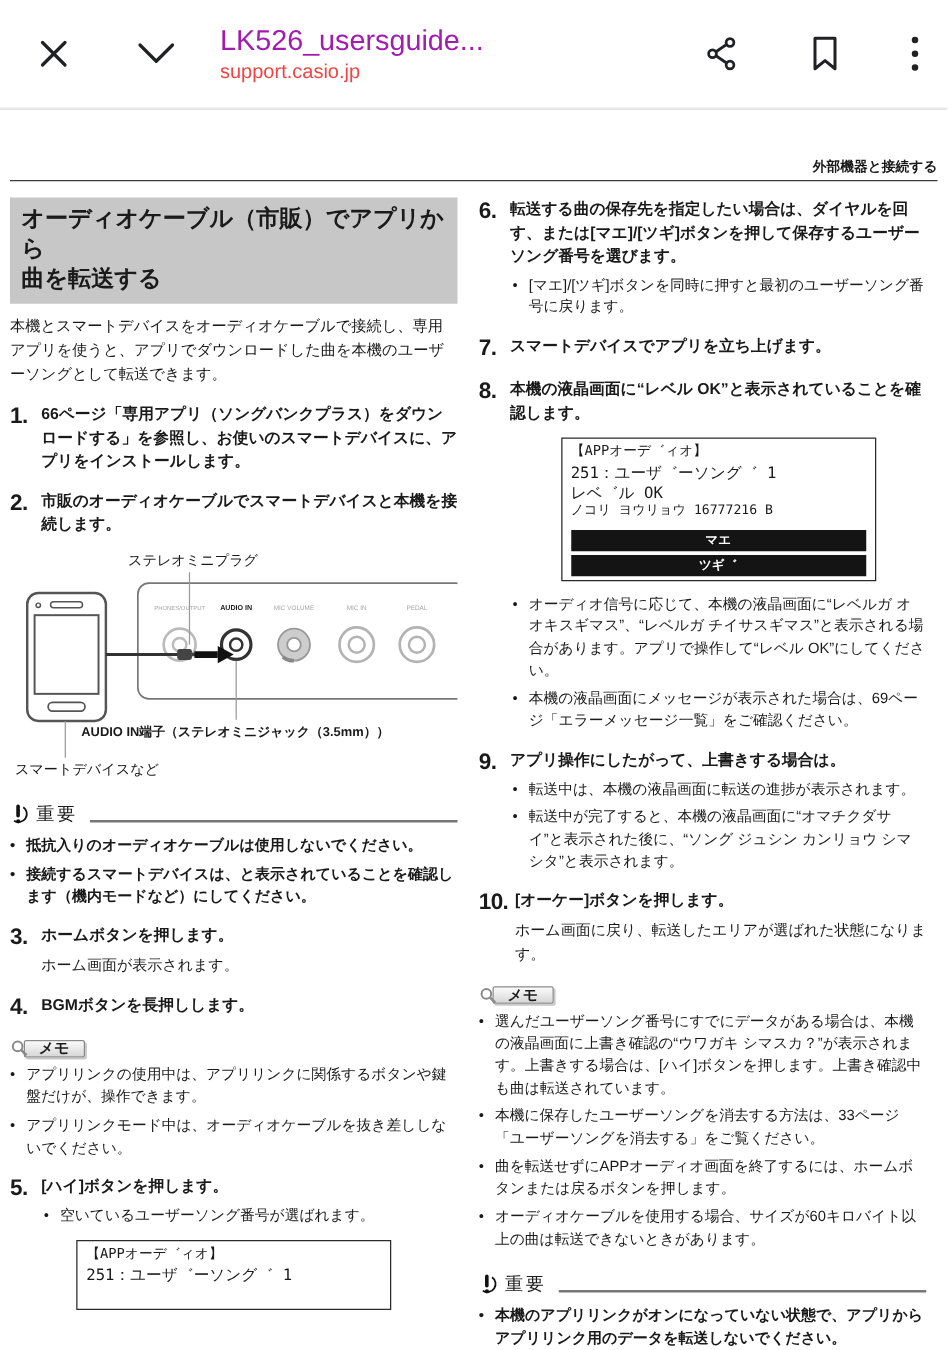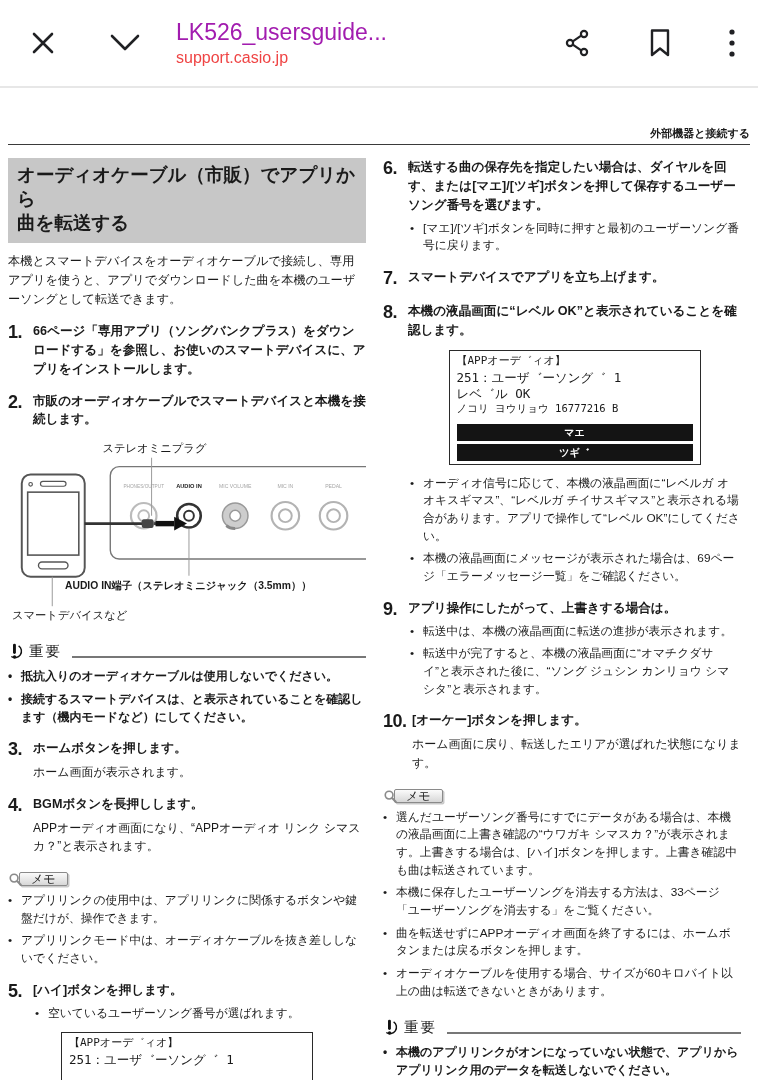--- a/index.html
+++ b/index.html
@@ -45,21 +45,21 @@
   .imp-head { display:flex; align-items:center; margin-top:18px; }
   .imp-title { font-size:14.5px; font-weight:400; margin-left:4px; letter-spacing:2px; }
   .imp-rule { flex:1; border-bottom:2px solid #777; margin-left:10px; align-self:flex-end;
     margin-bottom:3px; }
   .imp-body { margin-top:6px; }
   .imp-body .bullet { font-weight:700; font-size:12px; }
 
   .memo-head { display:flex; align-items:center; margin-top:16px; }
   .memo-badge { display:inline-flex; align-items:center; border:1px solid #8a8a8a;
     background:linear-gradient(#fbfbfb,#d7d7d7); padding:0 11px; height:14px;
-    font-size:12px; font-weight:400; border-radius:2px; box-shadow:1.5px 1.5px 0 #c9c9c9; }
+    font-size:12px; font-weight:700; border-radius:2px; box-shadow:1.5px 1.5px 0 #c9c9c9; }
   .memo-mag { margin-right:-4px; position:relative; z-index:1; }
   .memo-body { margin-top:5px; }
 
   
   .lcd-wrap { width:252px; margin:10px auto 0; }
   .lcd { border:1.5px solid #2a2a2a; padding:3px 7px 3px; background:#fff; }
   .lcd-line { font-family:"DejaVu Sans Mono",monospace; font-weight:400; font-size:12.5px;
     line-height:1.3; min-height:16px; white-space:nowrap; }
   .lcd-line.first { font-size:11px; }
   .lcd-line.small { font-size:10.5px; min-height:13px; }
@@ -212,21 +212,20 @@
         <div class="step-body">
           <div class="step-text">ホームボタンを押します。</div>
           <div class="step-sub">ホーム画面が表示されます。</div>
         </div>
       </div>
 
       <div class="step">
         <span class="step-num">4.</span>
         <div class="step-body">
           <div class="step-text">BGMボタンを長押しします。</div>
-          <div class="step-sub">APPオーディオ画面になり、“APPオーディオ リンク シマスカ？”と表示されます。</div>
         </div>
       </div>
 
       <div class="memo-head">
         <svg class="memo-mag" width="15" height="15" viewBox="0 0 14 14">
           <circle cx="5.7" cy="5.7" r="3.6" fill="none" stroke="#8a8a8a" stroke-width="1.5"></circle>
           <line x1="8.5" y1="8.5" x2="12.3" y2="12.3" stroke="#8a8a8a" stroke-width="2"></line>
         </svg>
         <span class="memo-badge">メモ</span>
       </div>

